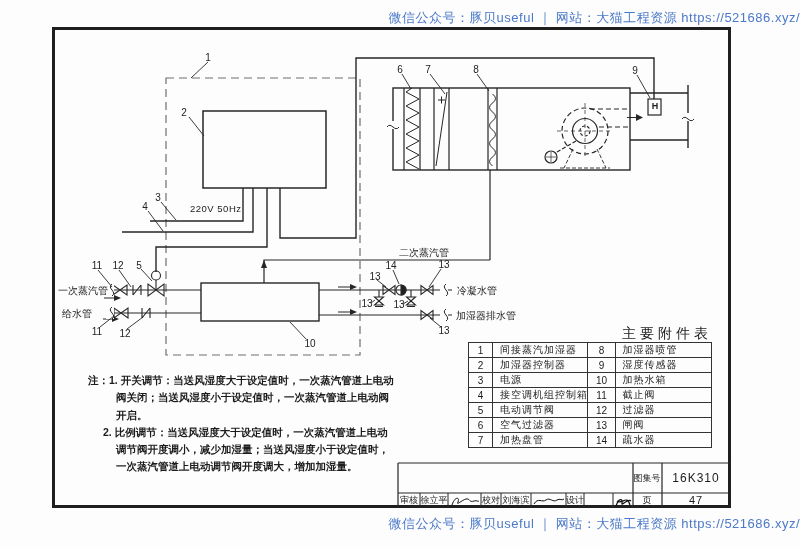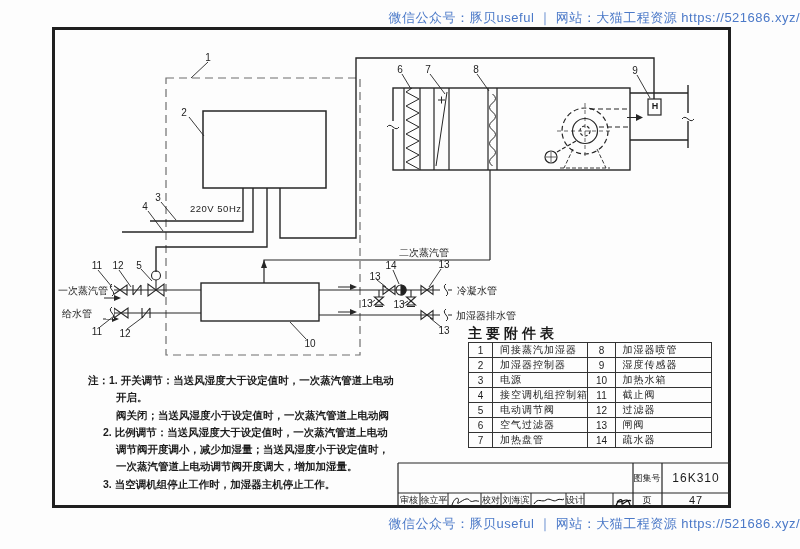--- a/index.html
+++ b/index.html
@@ -10,21 +10,21 @@
   #frame{left:52px;top:27px;width:673px;height:475px;border:3px solid #1f1f1f;}
   #linework{left:0;top:0;}
   .co{position:absolute;transform:translate(-50%,-50%);font-size:10px;color:#222;white-space:nowrap;}
   .pipelabel{font-size:10px;white-space:nowrap;letter-spacing:0px;color:#1c1c1c;}
   #power-label{font-size:9.5px;letter-spacing:.5px;}
   #h-label{left:648px;top:101px;width:14px;text-align:center;font-size:9px;font-weight:bold;}
   
   #notes{left:88px;top:372px;width:308px;font-size:10.5px;line-height:17.3px;white-space:nowrap;font-weight:bold;}
   .ind-0{margin-left:0;} .ind-1{margin-left:15px;} .ind-2{margin-left:28px;}
   
-  #parts-title{left:468px;top:325px;width:244px;text-align:left;font-size:14px;font-weight:bold;letter-spacing:4px;}
+  #parts-title{left:468px;top:325px;width:244px;text-align:right;font-size:14px;font-weight:normal;letter-spacing:4px;}
   #parts-table{left:468px;top:342px;width:244px;height:100px;border-collapse:collapse;table-layout:fixed;
                font-size:10px;}
   #parts-table td{border:1px solid #333;padding:0;height:13px;overflow:hidden;white-space:nowrap;}
   #parts-table{border:1.5px solid #2a2a2a;}
   #parts-table td.num{text-align:center;}
   #parts-table td.name{padding-left:7px;letter-spacing:1px;font-family:Liberation Mono, monospace;}
   
   #main-title{left:398px;top:464px;width:235px;height:29px;line-height:29px;text-align:center;
               font-size:18px;font-weight:bold;letter-spacing:1px;}
   .tb-small{font-size:9px;transform:translate(-50%,-50%);white-space:nowrap;}
@@ -211,26 +211,25 @@
   <span class="abs pipelabel" style="left:58px;top:284px;">一次蒸汽管</span>
   <span class="abs pipelabel" style="left:62px;top:307px;">给水管</span>
   <span class="abs pipelabel" style="left:399px;top:246px;">二次蒸汽管</span>
   <span class="abs pipelabel" style="left:457px;top:284px;">冷凝水管</span>
   <span class="abs pipelabel" style="left:456px;top:309px;">加湿器排水管</span>
   <span class="abs pipelabel" id="power-label" style="left:190px;top:203px;">220V 50Hz</span>
   <span class="abs" id="h-label">H</span>
 
   <div class="abs" id="notes">
       <div class="note-line ind-0">注：1. 开关调节：当送风湿度大于设定值时，一次蒸汽管道上电动</div>
+      <div class="note-line ind-2">阀关闭；当送风湿度小于设定值时，一次蒸汽管道上电动阀</div>
       <div class="note-line ind-2">开启。</div>
-      <div class="note-line ind-2">阀关闭；当送风湿度小于设定值时，一次蒸汽管道上电动阀</div>
       <div class="note-line ind-1">2. 比例调节：当送风湿度大于设定值时，一次蒸汽管道上电动</div>
       <div class="note-line ind-2">调节阀开度调小，减少加湿量；当送风湿度小于设定值时，</div>
       <div class="note-line ind-2">一次蒸汽管道上电动调节阀开度调大，增加加湿量。</div>
-      <div class="note-line ind-1">3. 当空调机组停止工作时，加湿器主机停止工作。</div>
     </div>
 
   <div class="abs" id="parts-title">主要附件表</div>
   <table class="abs" id="parts-table">
     <colgroup>
         <col style="width:24px">
         <col style="width:95px">
         <col style="width:27px">
         <col style="width:96px">
       </colgroup>

